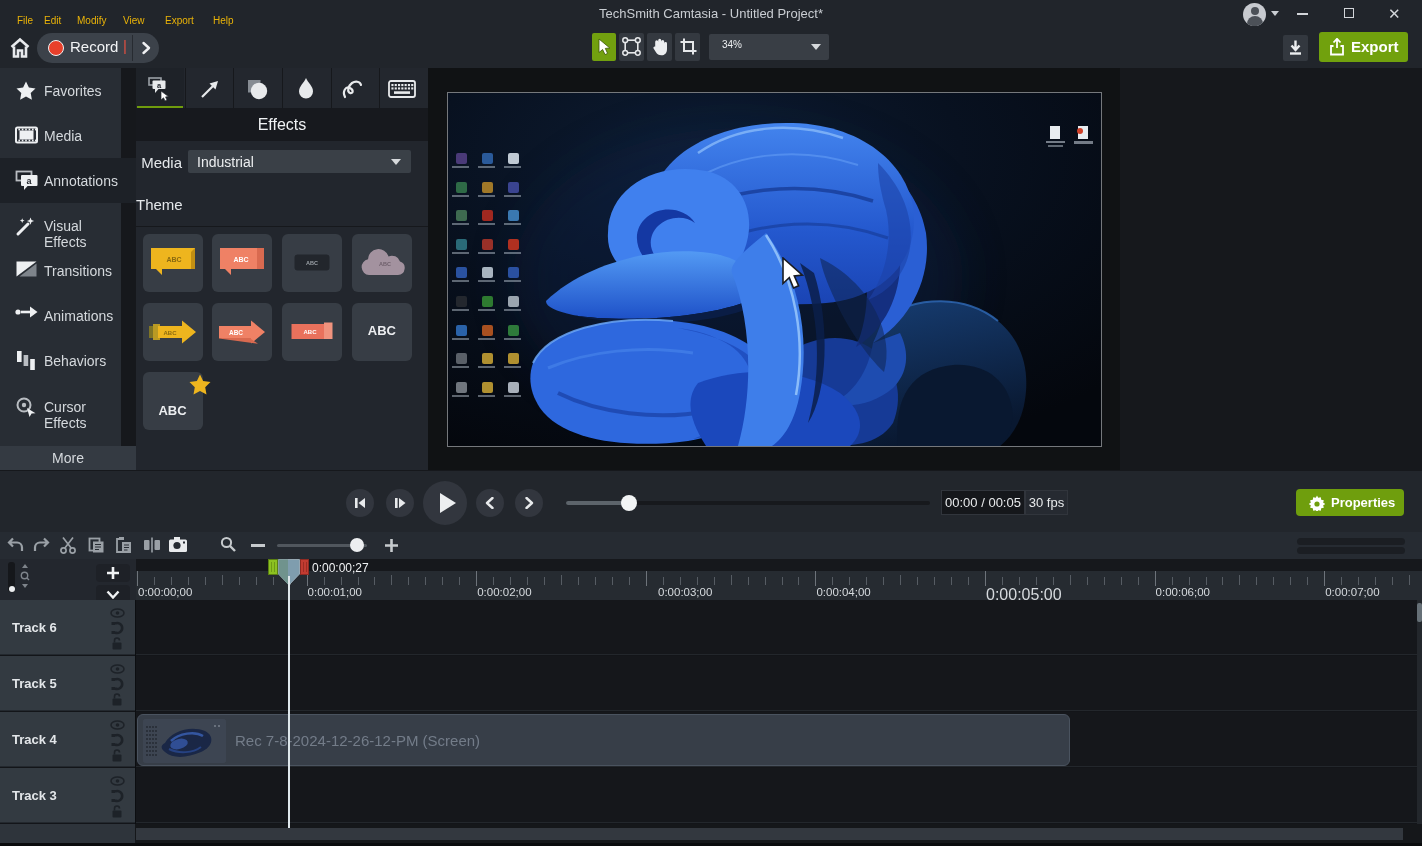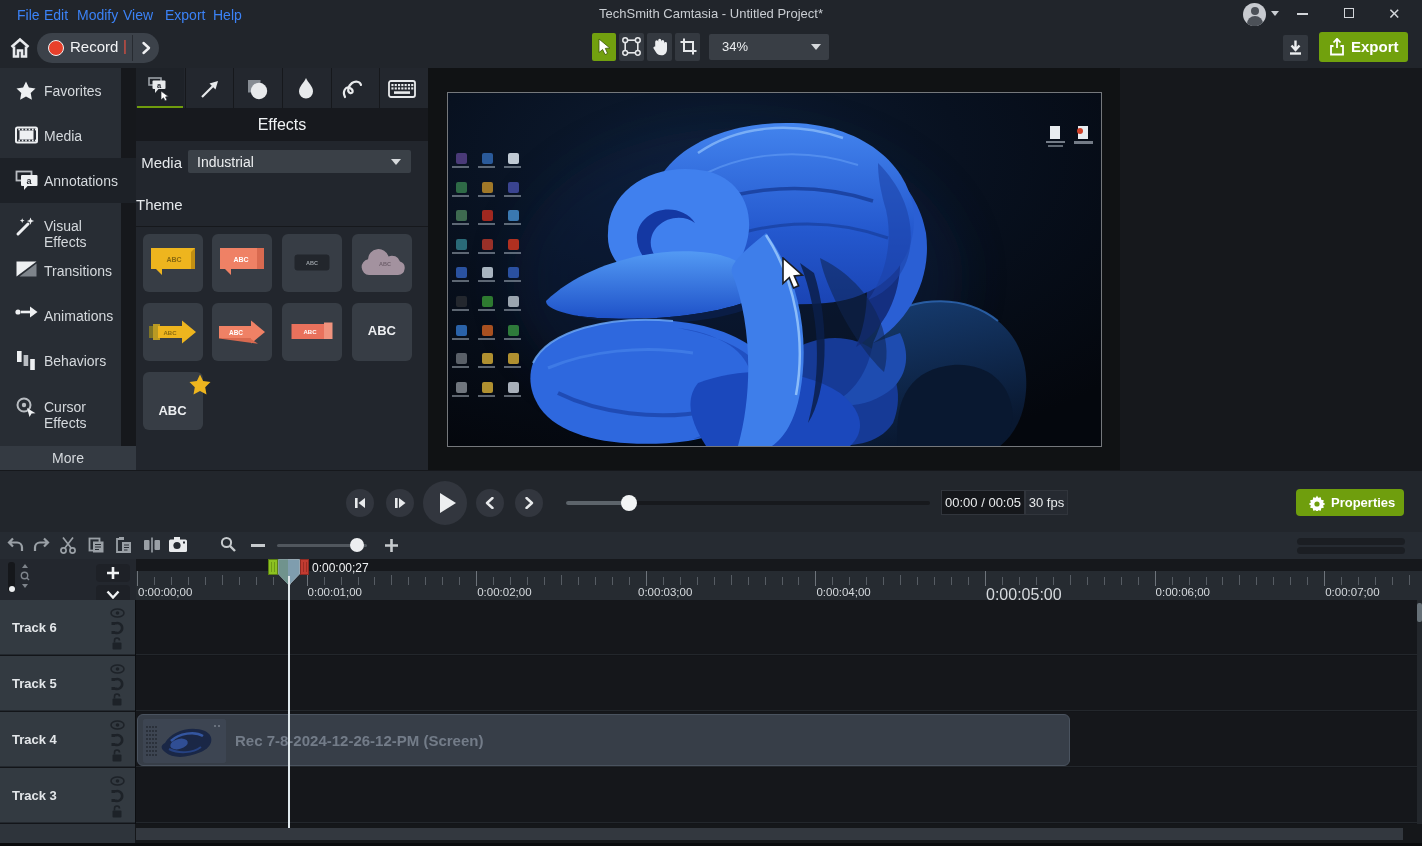--- a/index.html
+++ b/index.html
@@ -2,21 +2,21 @@
 <html><head><meta charset="utf-8">
 <style>
 *{margin:0;padding:0;box-sizing:border-box;font-family:"Liberation Sans",sans-serif;}
 html,body{width:1422px;height:846px;overflow:hidden;background:#101214;}
 #app{position:relative;width:1422px;height:846px;background:#16181c;}
 .abs{position:absolute;}
 </style></head><body>
 <div id="app">
 
 <div class="abs" style="left:0;top:0;width:1422px;height:28px;background:#21252b;">
-  <div class="abs" style="left:0;top:0;width:100%;height:28px;color:#3b82f6;font-size:14px;">
+  <div class="abs" style="left:0;top:8px;width:100%;height:28px;color:#eab308;font-size:10px;">
     <span class="abs" style="left:17px;top:7px;">File</span>
     <span class="abs" style="left:44px;top:7px;">Edit</span>
     <span class="abs" style="left:77px;top:7px;">Modify</span>
     <span class="abs" style="left:123px;top:7px;">View</span>
     <span class="abs" style="left:165px;top:7px;">Export</span>
     <span class="abs" style="left:213px;top:7px;">Help</span>
   </div>
   <div class="abs" style="left:0;top:0;width:1422px;height:28px;text-align:center;color:#c9cdd2;font-size:13px;line-height:28px;">TechSmith Camtasia - Untitled Project*</div>
   <div class="abs" style="left:1243px;top:3px;width:23px;height:23px;border-radius:50%;background:#c7cacf;overflow:hidden;">
      <div class="abs" style="left:7.5px;top:4px;width:8px;height:8px;border-radius:50%;background:#4c5158;"></div>
@@ -62,21 +62,21 @@
       <path d="M4.2 9.5 V4.8 a1.5 1.5 0 0 1 3 0 V3.2 a1.5 1.5 0 0 1 3 0 V4.6 a1.5 1.5 0 0 1 3 0 V6.4 a1.4 1.4 0 0 1 2.8 0 V12 c0 4-2.2 6.3-5.6 6.3 -2.8 0 -4.2-1-5.6-3.3 L2.6 11.6 c-.8-1.4.8-2.8 2-1.8 Z" fill="#eceef0"></path>
     </svg>
   </div>
   <div class="abs" style="left:675px;top:5px;width:25px;height:28px;background:#343940;border-radius:2px;">
     <svg class="abs" style="left:5px;top:5px;" width="17" height="17" viewBox="0 0 17 17">
       <path d="M4 0.5 V13 H16.5" fill="none" stroke="#e6e8ea" stroke-width="2"></path>
       <path d="M0.5 4 H13 V16.5" fill="none" stroke="#e6e8ea" stroke-width="2"></path>
     </svg>
   </div>
   <div class="abs" style="left:709px;top:6px;width:120px;height:26px;background:#393e45;border-radius:2px;">
-    <span class="abs" style="left:13px;top:5px;color:#eceef0;font-size:13px;">34%</span>
+    <span class="abs" style="left:13px;top:5px;color:#eceef0;font-size:10px;">34%</span>
     <div class="abs" style="left:102px;top:10px;width:0;height:0;border-left:5px solid transparent;border-right:5px solid transparent;border-top:6px solid #d6d9dc;"></div>
   </div>
 
   <div class="abs" style="left:1283px;top:7px;width:25px;height:26px;background:#33383f;border-radius:2px;">
     <svg class="abs" style="left:6px;top:5px;" width="13" height="16" viewBox="0 0 13 16">
       <path d="M6.5 0.5 V9 M2.5 5.5 L6.5 10 L10.5 5.5" fill="none" stroke="#eceef0" stroke-width="2.4"></path>
       <path d="M1 13.5 H12" stroke="#eceef0" stroke-width="2.4"></path>
     </svg>
   </div>
   <div class="abs" style="left:1319px;top:4px;width:89px;height:30px;background:#71a10d;border-radius:3px;">
@@ -551,21 +551,21 @@
         <div class="abs" style="left:509.8px;top:12px;width:1px;height:15px;background:#6d737a;"></div>
         <div class="abs" style="left:526.8px;top:18px;width:1px;height:8px;background:#565c63;"></div>
         <div class="abs" style="left:543.7px;top:18px;width:1px;height:8px;background:#565c63;"></div>
         <div class="abs" style="left:560.7px;top:18px;width:1px;height:8px;background:#565c63;"></div>
         <div class="abs" style="left:577.6px;top:18px;width:1px;height:8px;background:#565c63;"></div>
         <div class="abs" style="left:594.6px;top:16px;width:1px;height:10px;background:#565c63;"></div>
         <div class="abs" style="left:611.6px;top:18px;width:1px;height:8px;background:#565c63;"></div>
         <div class="abs" style="left:628.5px;top:18px;width:1px;height:8px;background:#565c63;"></div>
         <div class="abs" style="left:645.5px;top:18px;width:1px;height:8px;background:#565c63;"></div>
         <div class="abs" style="left:662.4px;top:18px;width:1px;height:8px;background:#565c63;"></div>
-        <span class="abs" style="left:502px;top:27px;color:#d6dade;font-size:11.5px;">0:00:03;00</span>
+        <span class="abs" style="left:522px;top:27px;color:#d6dade;font-size:11.5px;">0:00:03;00</span>
         <div class="abs" style="left:679.4px;top:12px;width:1px;height:15px;background:#6d737a;"></div>
         <div class="abs" style="left:696.4px;top:18px;width:1px;height:8px;background:#565c63;"></div>
         <div class="abs" style="left:713.3px;top:18px;width:1px;height:8px;background:#565c63;"></div>
         <div class="abs" style="left:730.3px;top:18px;width:1px;height:8px;background:#565c63;"></div>
         <div class="abs" style="left:747.2px;top:18px;width:1px;height:8px;background:#565c63;"></div>
         <div class="abs" style="left:764.2px;top:16px;width:1px;height:10px;background:#565c63;"></div>
         <div class="abs" style="left:781.2px;top:18px;width:1px;height:8px;background:#565c63;"></div>
         <div class="abs" style="left:798.1px;top:18px;width:1px;height:8px;background:#565c63;"></div>
         <div class="abs" style="left:815.1px;top:18px;width:1px;height:8px;background:#565c63;"></div>
         <div class="abs" style="left:832.0px;top:18px;width:1px;height:8px;background:#565c63;"></div>
@@ -732,21 +732,21 @@
             <circle cx="13" cy="32" r="0.9" fill="#262c35"></circle>
             <circle cx="13" cy="36" r="0.9" fill="#262c35"></circle>
 <path d="M22,24 C28,12 48,6 62,12 C72,17 70,28 58,33 C44,39 30,40 22,33 C17,29 18,26 22,24 Z" fill="#1b2a4e"></path>
 <path d="M28,22 C36,14 52,12 60,17" fill="none" stroke="#3a62b8" stroke-width="2.5"></path>
 <path d="M26,30 C36,35 50,34 58,28" fill="none" stroke="#2a4a94" stroke-width="2"></path>
 <ellipse cx="36" cy="25" rx="9" ry="5" fill="#3558aa" transform="rotate(-15 36 25)"></ellipse>
 <circle cx="72" cy="7" r="1" fill="#8a93a0"></circle>
             <circle cx="76" cy="7" r="1" fill="#8a93a0"></circle>
 </svg>
         </div>
-  <span class="abs" style="left:97px;top:17px;color:#848e9c;font-size:15px;font-weight:bold;">Rec 7-8-2024-12-26-12-PM (Screen)</span>
+  <span class="abs" style="left:97px;top:17px;color:#848e9c;font-size:15px;font-weight:normal;">Rec 7-8-2024-12-26-12-PM (Screen)</span>
 </div>
 
 <div class="abs" style="left:1417px;top:0;width:5px;height:224px;background:#23272c;"></div>
 <div class="abs" style="left:1417px;top:3px;width:5px;height:19px;background:#667077;border-radius:2px;"></div>
 </div>
 
 <div class="abs" style="left:0;top:824px;width:1422px;height:22px;background:#15171a;">
   <div class="abs" style="left:0;top:0;width:135px;height:22px;background:#2e343b;"></div>
   <div class="abs" style="left:136px;top:4px;width:1267px;height:12px;background:#33383f;"></div>
   <div class="abs" style="left:0;top:19px;width:1422px;height:3px;background:#0a0b0d;"></div>

